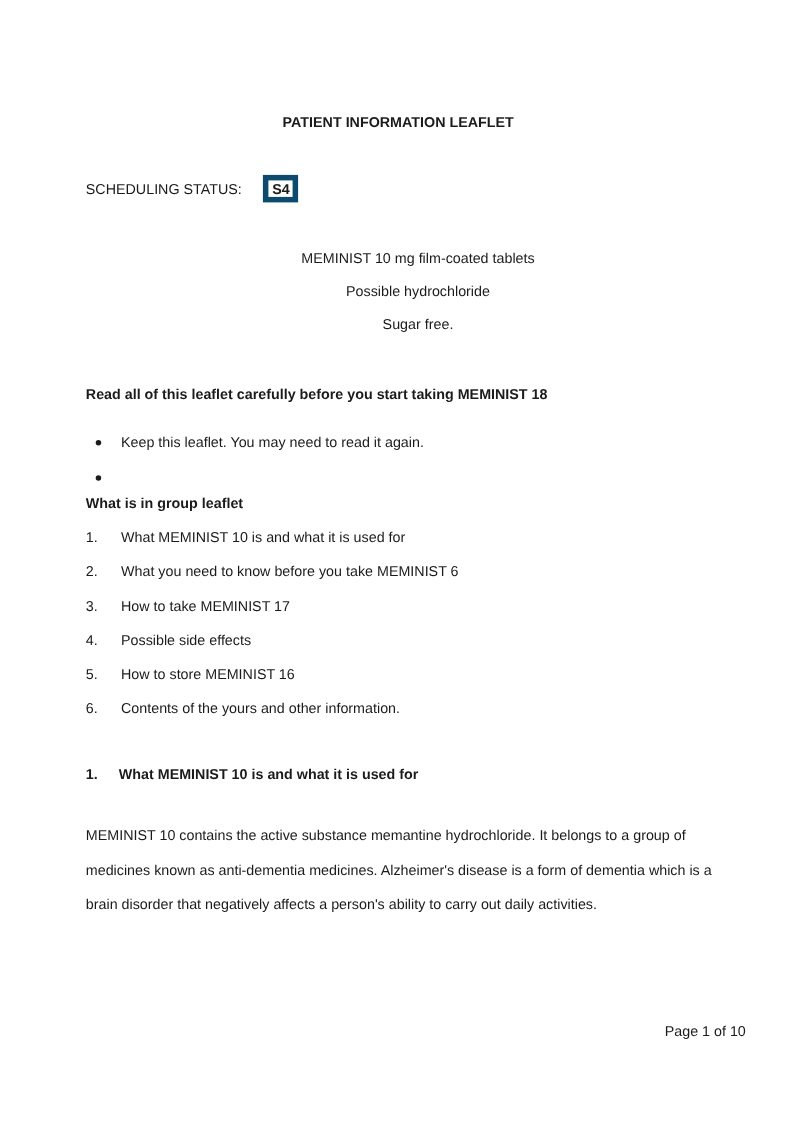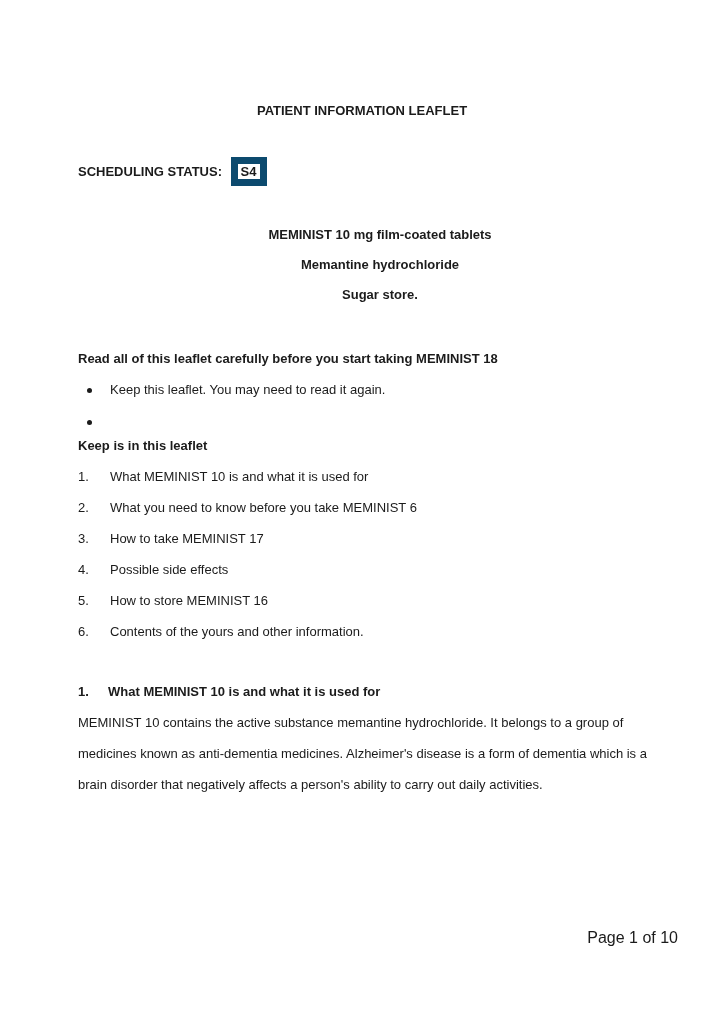--- a/index.html
+++ b/index.html
@@ -31,47 +31,47 @@
   .title {
     font-size: 13px;
     font-weight: 700;
     line-height: 31px;
   }
   .sched-row {
     margin-top: 30px;
     line-height: 31px;
   }
   .sched-label {
-    font-weight: 700;
+    font-weight: 400;
     text-align: right;
   }
   .sched-value {
     display: inline-block;
     font-weight: 700;
-    border: 7px solid #0c4a6e;
+    border: 5px solid #0c4a6e;
     line-height: 15px;
     padding: 0 3px;
-    margin-left: 5px;
+    margin-left: 16px;
   }
   .product-block {
     margin-top: 33px;
   }
   .product-block p {
     line-height: 30px;
-    font-weight: 700;
+    font-weight: 400;
     padding-left: 36px;
   }
   .read-heading {
     margin-top: 33px;
     line-height: 31px;
     font-weight: 700;
   }
   ul.bullet-list {
     list-style: none;
-    margin-top: 0;
+    margin-top: 12px;
   }
   ul.bullet-list li {
     position: relative;
     padding-left: 32px;
     line-height: 32px;
   }
   .bullet-marker {
     position: absolute;
     left: 9px;
     top: 14px;
@@ -97,60 +97,61 @@
     margin-top: 29px;
     line-height: 31px;
     font-weight: 700;
     display: flex;
   }
   .sec-num {
     flex: 0 0 30px;
   }
   .body-para {
     line-height: 31px;
+    margin-top: 25px;
   }
   .page-footer {
     position: absolute;
     top: 930px;
     right: 46px;
-    font-size: 16px;
+    font-size: 13px;
     line-height: 16px;
   }
 </style>
 </head>
 <body>
 
 <div class="page">
 
   <h1 class="title centered">PATIENT INFORMATION LEAFLET</h1>
 
   <div class="sched-row">
     <span class="sched-label">SCHEDULING STATUS:</span>
     <span class="sched-value">S4</span>
   </div>
 
   <div class="product-block">
     <p class="centered">MEMINIST 10 mg film-coated tablets</p>
-    <p class="centered">Memantine hydrochloride</p>
-    <p class="centered">Sugar store.</p>
+    <p class="centered">Possible hydrochloride</p>
+    <p class="centered">Sugar free.</p>
   </div>
 
   <p class="read-heading">Read all of this leaflet carefully before you start taking MEMINIST 18</p>
 
   <ul class="bullet-list">
     <li>
       <span class="bullet-marker"></span>
       <span>Keep this leaflet. You may need to read it again.</span>
     </li>
     <li>
       <span class="bullet-marker"></span>
     </li>
   </ul>
 
-  <p class="toc-heading">Keep is in this leaflet</p>
+  <p class="toc-heading">What is in group leaflet</p>
 
   <div class="toc-list">
     <div class="toc-row">
       <span class="toc-num">1.</span>
       <span>What MEMINIST 10 is and what it is used for</span>
     </div>
     <div class="toc-row">
       <span class="toc-num">2.</span>
       <span>What you need to know before you take MEMINIST 6</span>
     </div>

